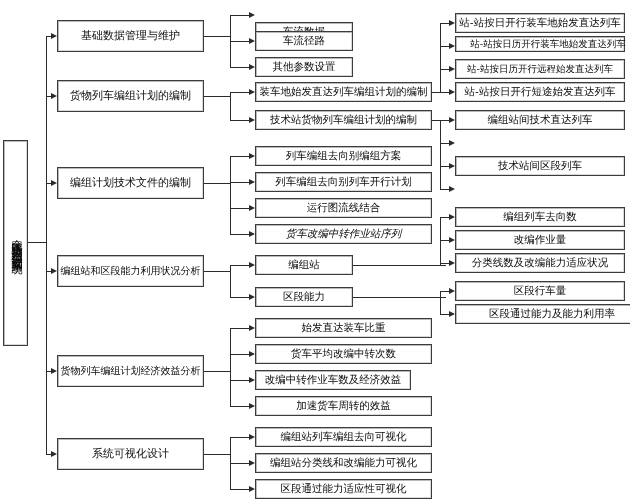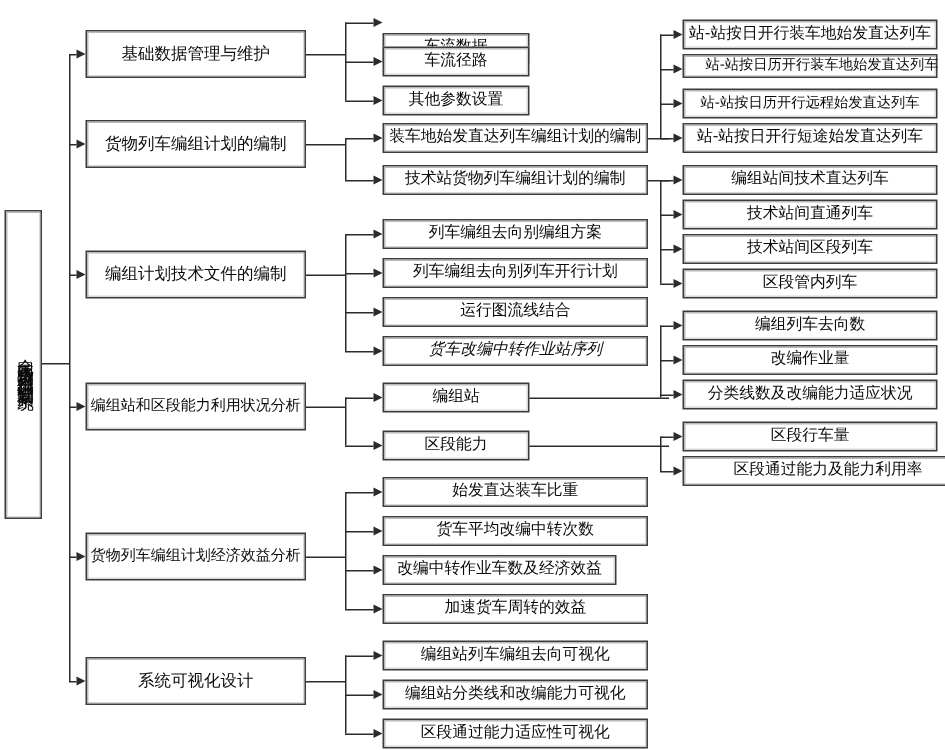--- a/index.html
+++ b/index.html
@@ -237,28 +237,22 @@
   <div class="node l4" style="left:455px; top:59px; width:170px; height:20px;">
     <span style="font-size:9.5px;">站-站按日历开行远程始发直达列车</span>
   </div>
   <div class="node l4" style="left:455px; top:82px; width:170px; height:20px;">
     <span>站-站按日开行短途始发直达列车</span>
   </div>
 
   <div class="node l4" style="left:455px; top:110px; width:170px; height:20px;">
     <span>编组站间技术直达列车</span>
   </div>
-  <div class="node l4" style="left:455px; top:133px; width:170px; height:20px;">
-    <span>技术站间直通列车</span>
-  </div>
   <div class="node l4" style="left:455px; top:156px; width:170px; height:20px;">
     <span>技术站间区段列车</span>
-  </div>
-  <div class="node l4" style="left:455px; top:179px; width:170px; height:20px;">
-    <span>区段管内列车</span>
   </div>
 
   <div class="node l4" style="left:455px; top:207px; width:170px; height:20px;">
     <span>编组列车去向数</span>
   </div>
   <div class="node l4" style="left:455px; top:230px; width:170px; height:20px;">
     <span>改编作业量</span>
   </div>
   <div class="node l4" style="left:455px; top:253px; width:170px; height:20px;text-align:right;">
     <span>分类线数及改编能力适应状况</span>

